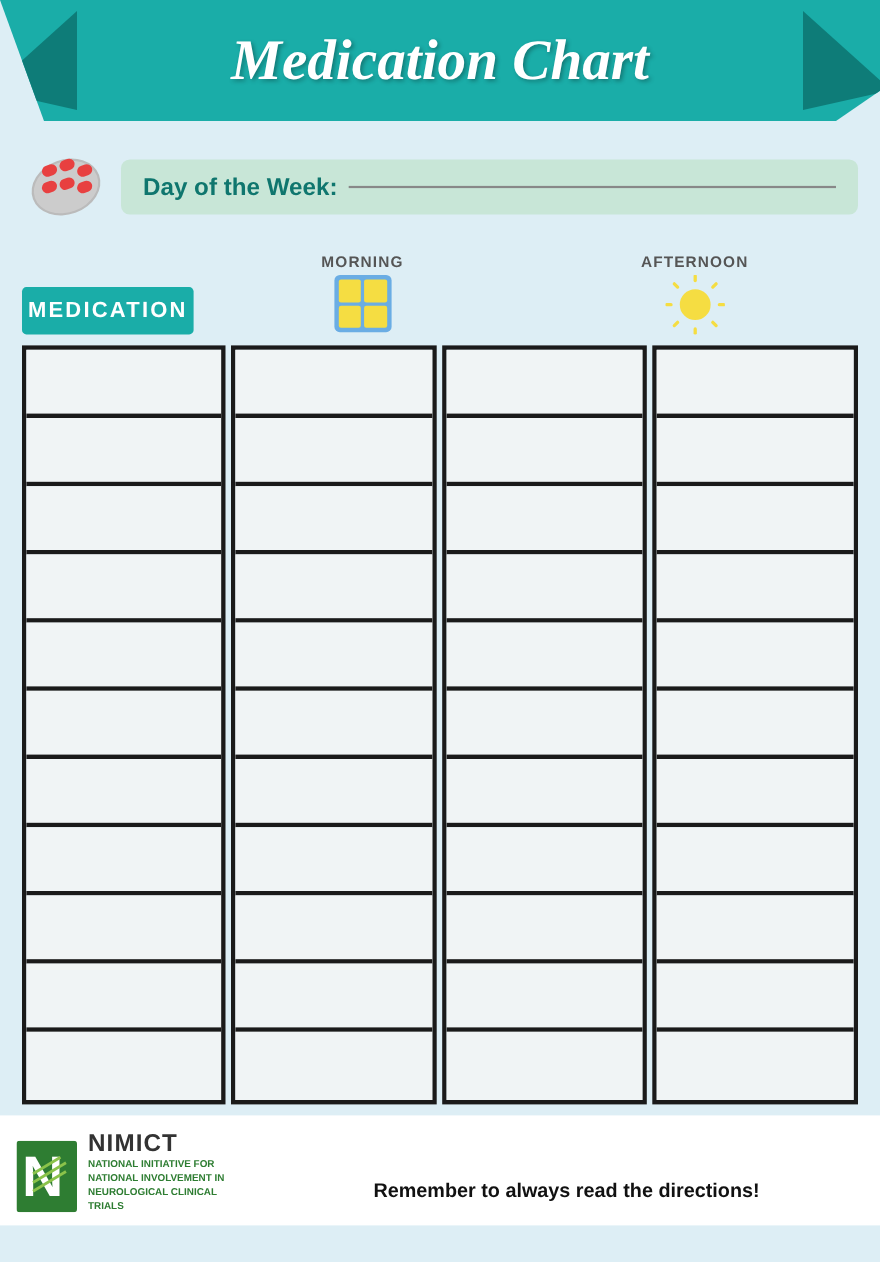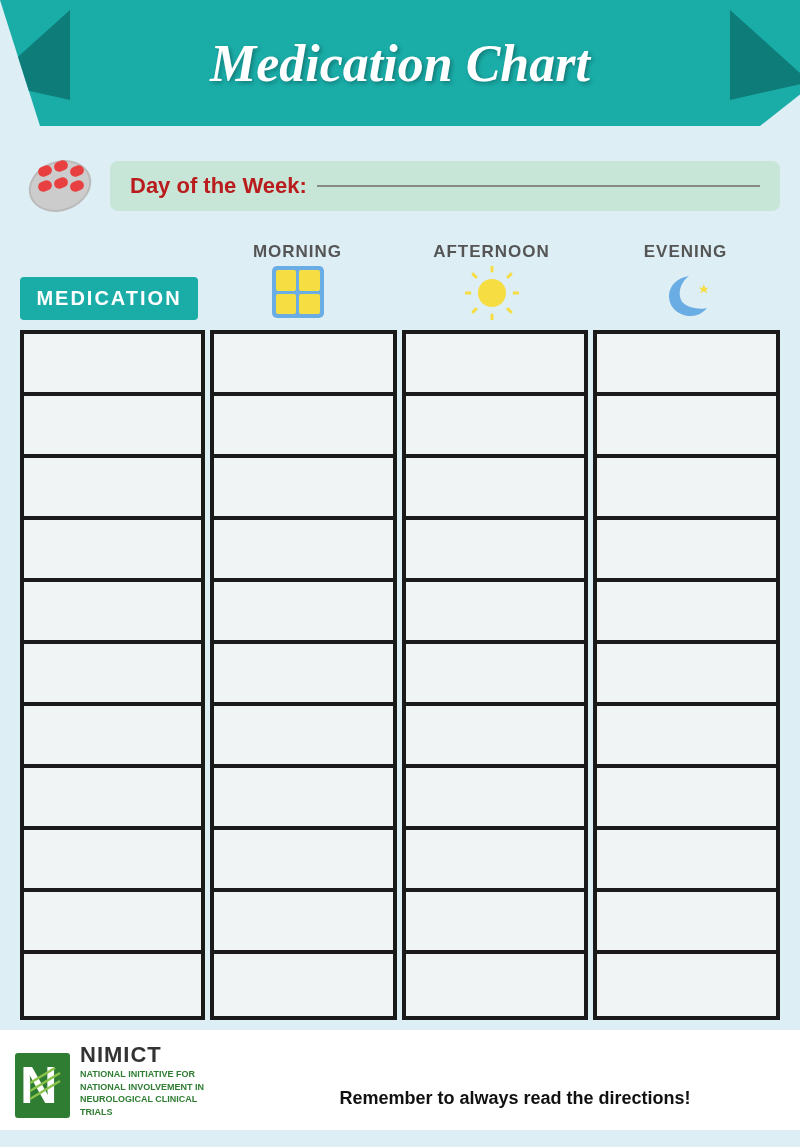--- a/index.html
+++ b/index.html
@@ -10,21 +10,21 @@
       background: #ddeef5;
       font-family: Arial, sans-serif;
       overflow-x: hidden;
       position: relative;
     }
 
     
     .header-banner {
       position: relative;
       width: 100%;
-      height: 126px;
+      height: 110px;
       background: #1aada8;
       display: flex;
       align-items: center;
       justify-content: center;
       clip-path: polygon(0 0, 100% 0, 100% 75%, 95% 100%, 5% 100%);
     }
 
     .header-banner::before {
       content: '';
       position: absolute;
@@ -79,40 +79,40 @@
       background: #c8e6d7;
       border-radius: 8px;
       padding: 12px 20px;
       display: flex;
       align-items: center;
     }
 
     .day-label {
       font-size: 22px;
       font-weight: bold;
-      color: #b91c1c;
+      color: #0f766e;
       white-space: nowrap;
     }
 
     .day-line {
       flex: 1;
       border-bottom: 2px solid #888;
       margin-left: 10px;
     }
 
     
     .column-headers {
       display: flex;
       align-items: flex-end;
       margin: 0 20px;
       padding-bottom: 5px;
     }
 
     .med-header {
-      width: 178px;
+      width: 156px;
       flex-shrink: 0;
       background: #1aada8;
       color: white;
       font-weight: 900;
       font-size: 20px;
       letter-spacing: 2px;
       text-align: center;
       padding: 10px 0;
       border-radius: 4px;
       align-self: center;
@@ -128,21 +128,21 @@
 
     .time-header {
       flex: 1;
       display: flex;
       flex-direction: column;
       align-items: center;
       gap: 4px;
     }
 
     .time-label {
-      font-size: 17px;
+      font-size: 14px;
       font-weight: bold;
       letter-spacing: 1px;
       color: #555;
     }
 
     
     .grid-area {
       display: flex;
       margin: 5px 20px 10px 20px;
       gap: 5px;
@@ -280,30 +280,20 @@
         <circle cx="27" cy="27" r="14" fill="#f5dd42"></circle>
 
         <line x1="27" y1="5" x2="27" y2="1" stroke="#f5dd42" stroke-width="3" stroke-linecap="round"></line>
         <line x1="27" y1="49" x2="27" y2="53" stroke="#f5dd42" stroke-width="3" stroke-linecap="round"></line>
         <line x1="5" y1="27" x2="1" y2="27" stroke="#f5dd42" stroke-width="3" stroke-linecap="round"></line>
         <line x1="49" y1="27" x2="53" y2="27" stroke="#f5dd42" stroke-width="3" stroke-linecap="round"></line>
         <line x1="11" y1="11" x2="8" y2="8" stroke="#f5dd42" stroke-width="3" stroke-linecap="round"></line>
         <line x1="43" y1="43" x2="46" y2="46" stroke="#f5dd42" stroke-width="3" stroke-linecap="round"></line>
         <line x1="43" y1="11" x2="46" y2="8" stroke="#f5dd42" stroke-width="3" stroke-linecap="round"></line>
         <line x1="11" y1="43" x2="8" y2="46" stroke="#f5dd42" stroke-width="3" stroke-linecap="round"></line>
-      </svg>
-    </div>
-    <div class="time-header">
-      <span class="time-label">EVENING</span>
-
-      <svg width="54" height="54" viewBox="0 0 54 54" xmlns="http://www.w3.org/2000/svg">
-
-        <path d="M30 10 C18 12 10 20 10 30 C10 42 20 50 32 50 C38 50 44 47 48 42 C42 44 26 42 22 34 C18 24 24 14 30 10 Z" fill="#6aade4"></path>
-
-        <polygon points="44,18 46,23 51,23 47,26 49,31 44,28 39,31 41,26 37,23 42,23" fill="#f5dd42" transform="scale(0.7) translate(20,8)"></polygon>
       </svg>
     </div>
   </div>
 </div>
 
 <div class="grid-area" id="grid-area">
 
 <div class="grid-column" style="width: 185px; flex-shrink: 0;">
       <div class="grid-cell"></div>
       <div class="grid-cell"></div>

